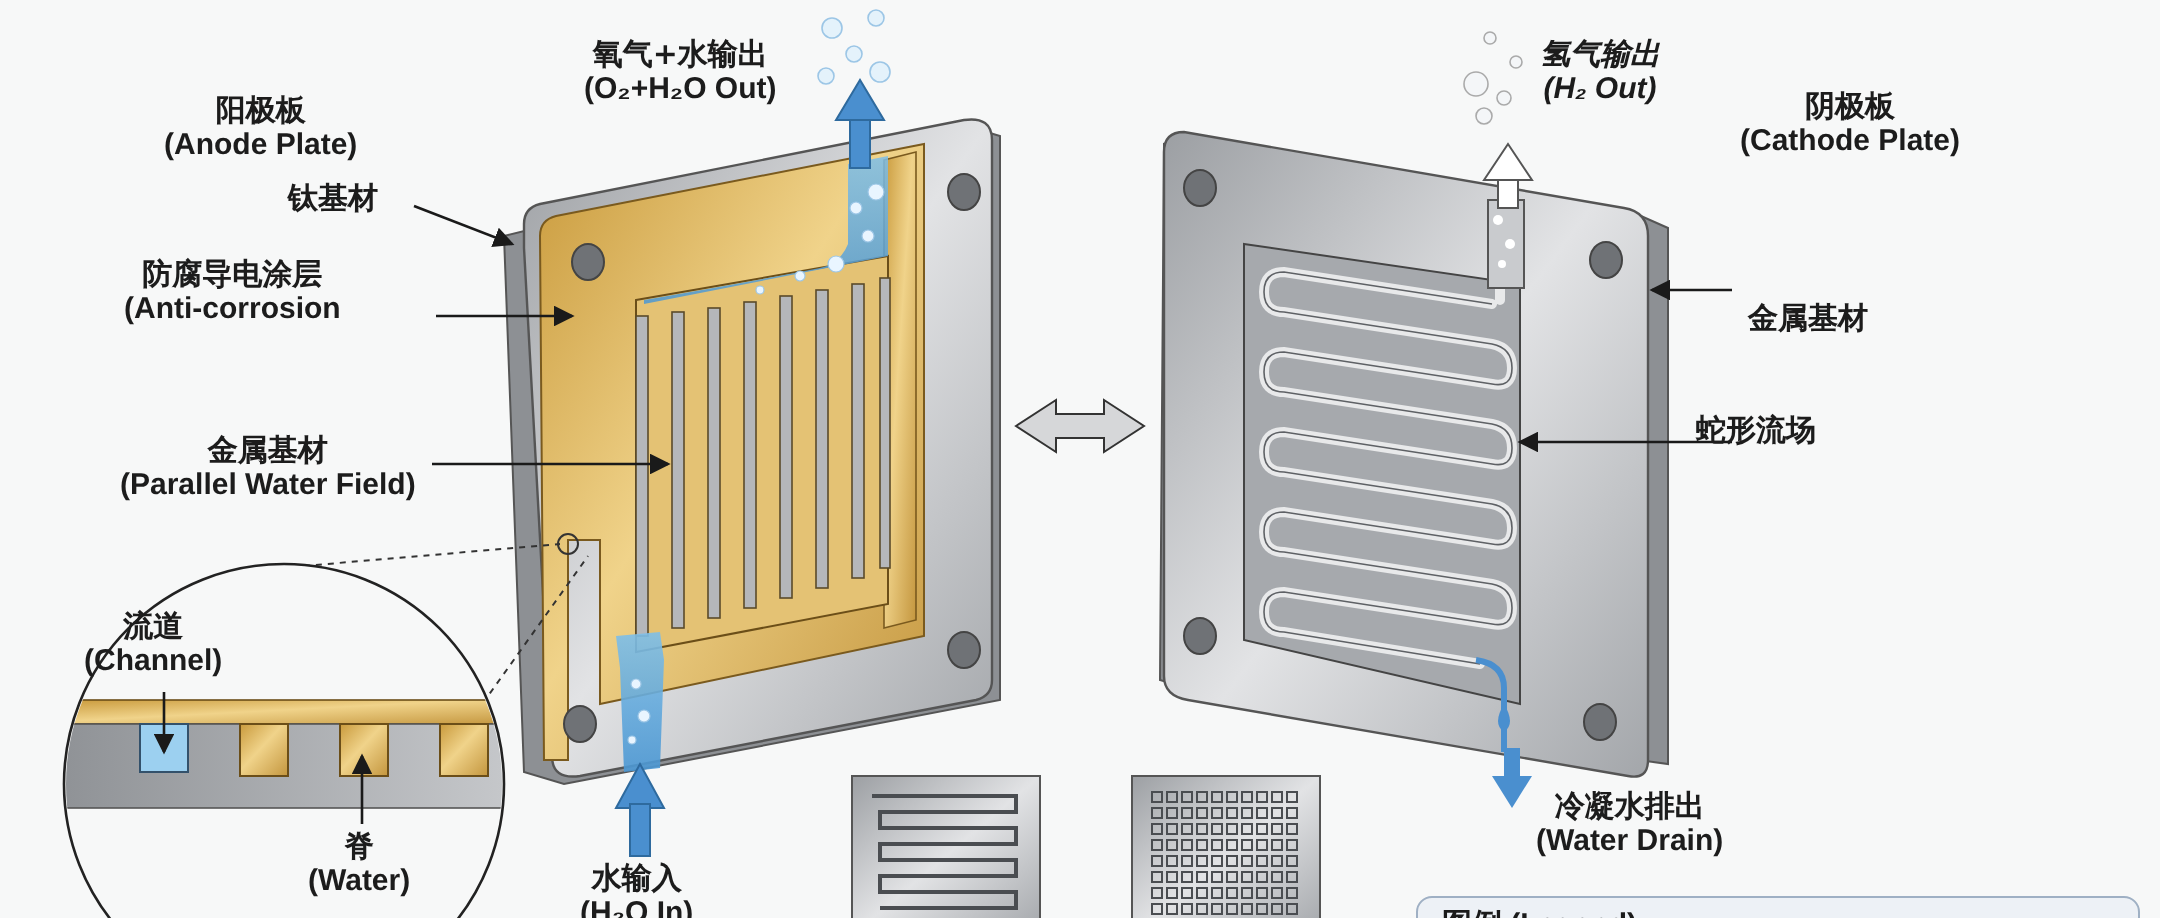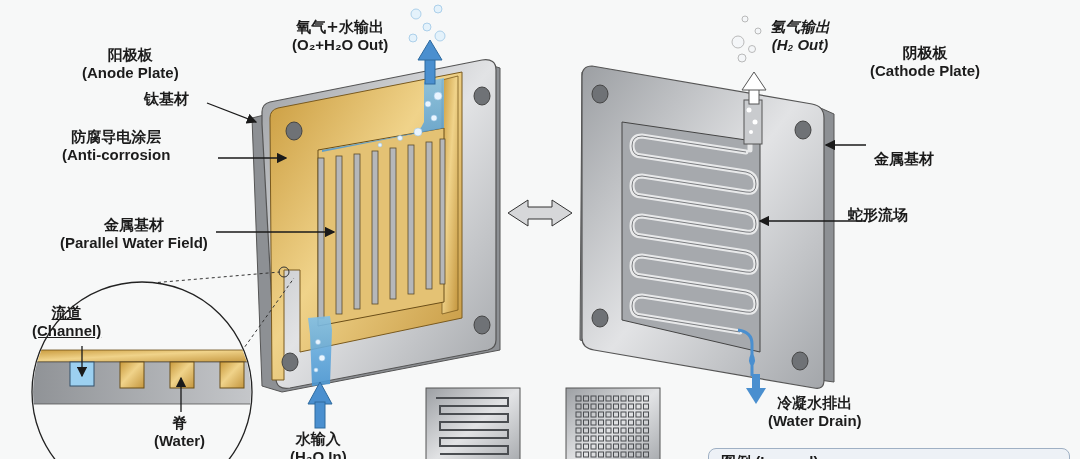--- a/index.html
+++ b/index.html
@@ -286,21 +286,21 @@
   <span class="zh">钛基材</span>
 </div>
 <div class="lbl" style="left:62px;top:128px;">
   <span class="zh">防腐导电涂层</span>
   <span class="en">(Anti-corrosion</span>
 </div>
 <div class="lbl" style="left:60px;top:216px;">
   <span class="zh">金属基材</span>
   <span class="en">(Parallel Water Field)</span>
 </div>
-<div class="lbl" style="left:32px;top:304px;text-decoration:underline;">
+<div class="lbl" style="left:42px;top:304px;">
   <span class="zh">流道</span>
   <span class="en">(Channel)</span>
 </div>
 <div class="lbl" style="left:154px;top:414px;">
   <span class="zh">脊</span>
   <span class="en">(Water)</span>
 </div>
 <div class="lbl" style="left:290px;top:430px;">
   <span class="zh">水输入</span>
   <span class="en">(H₂O In)</span>

